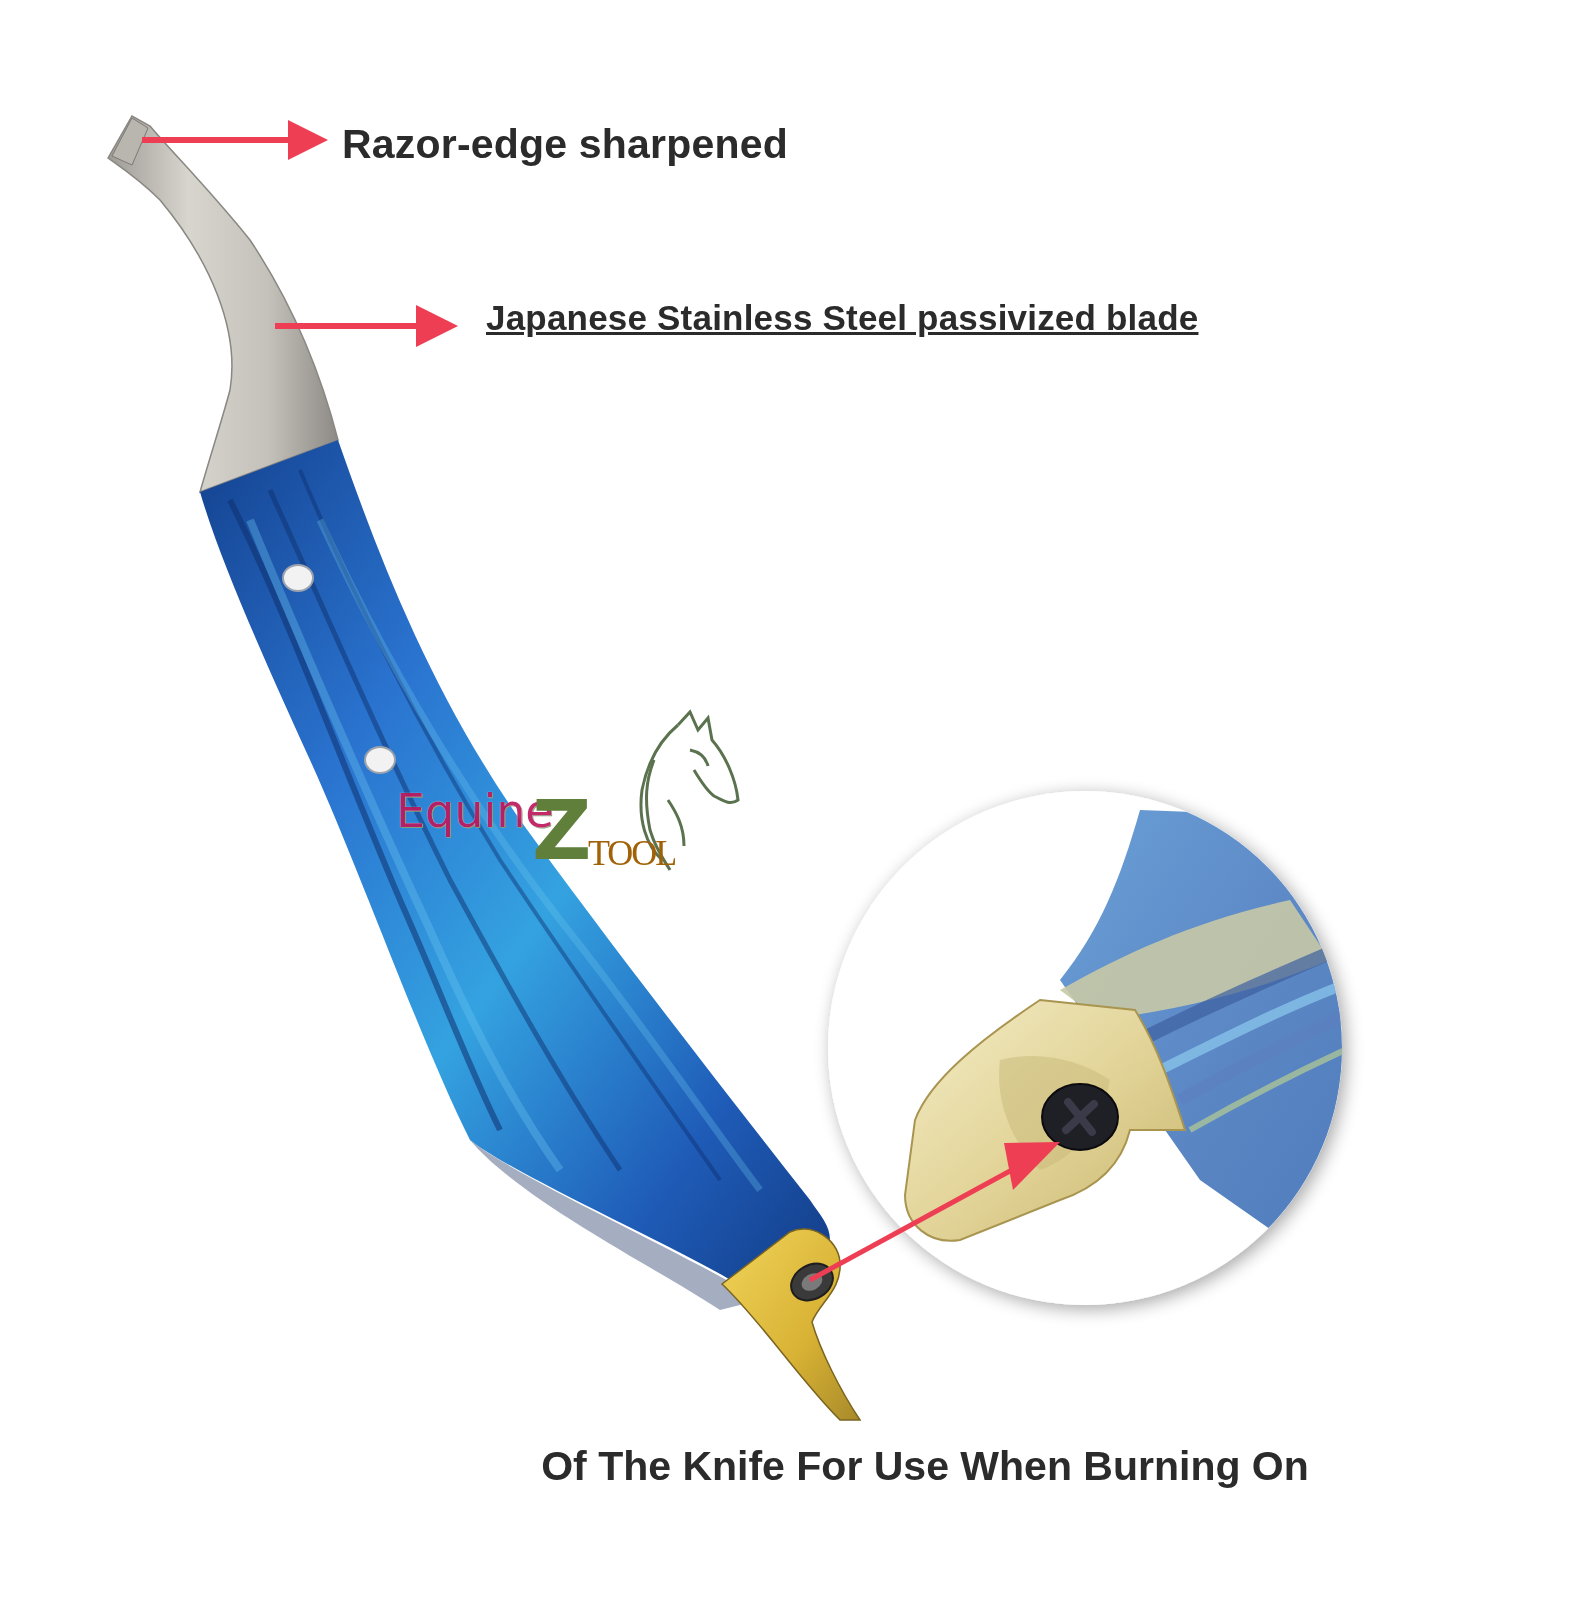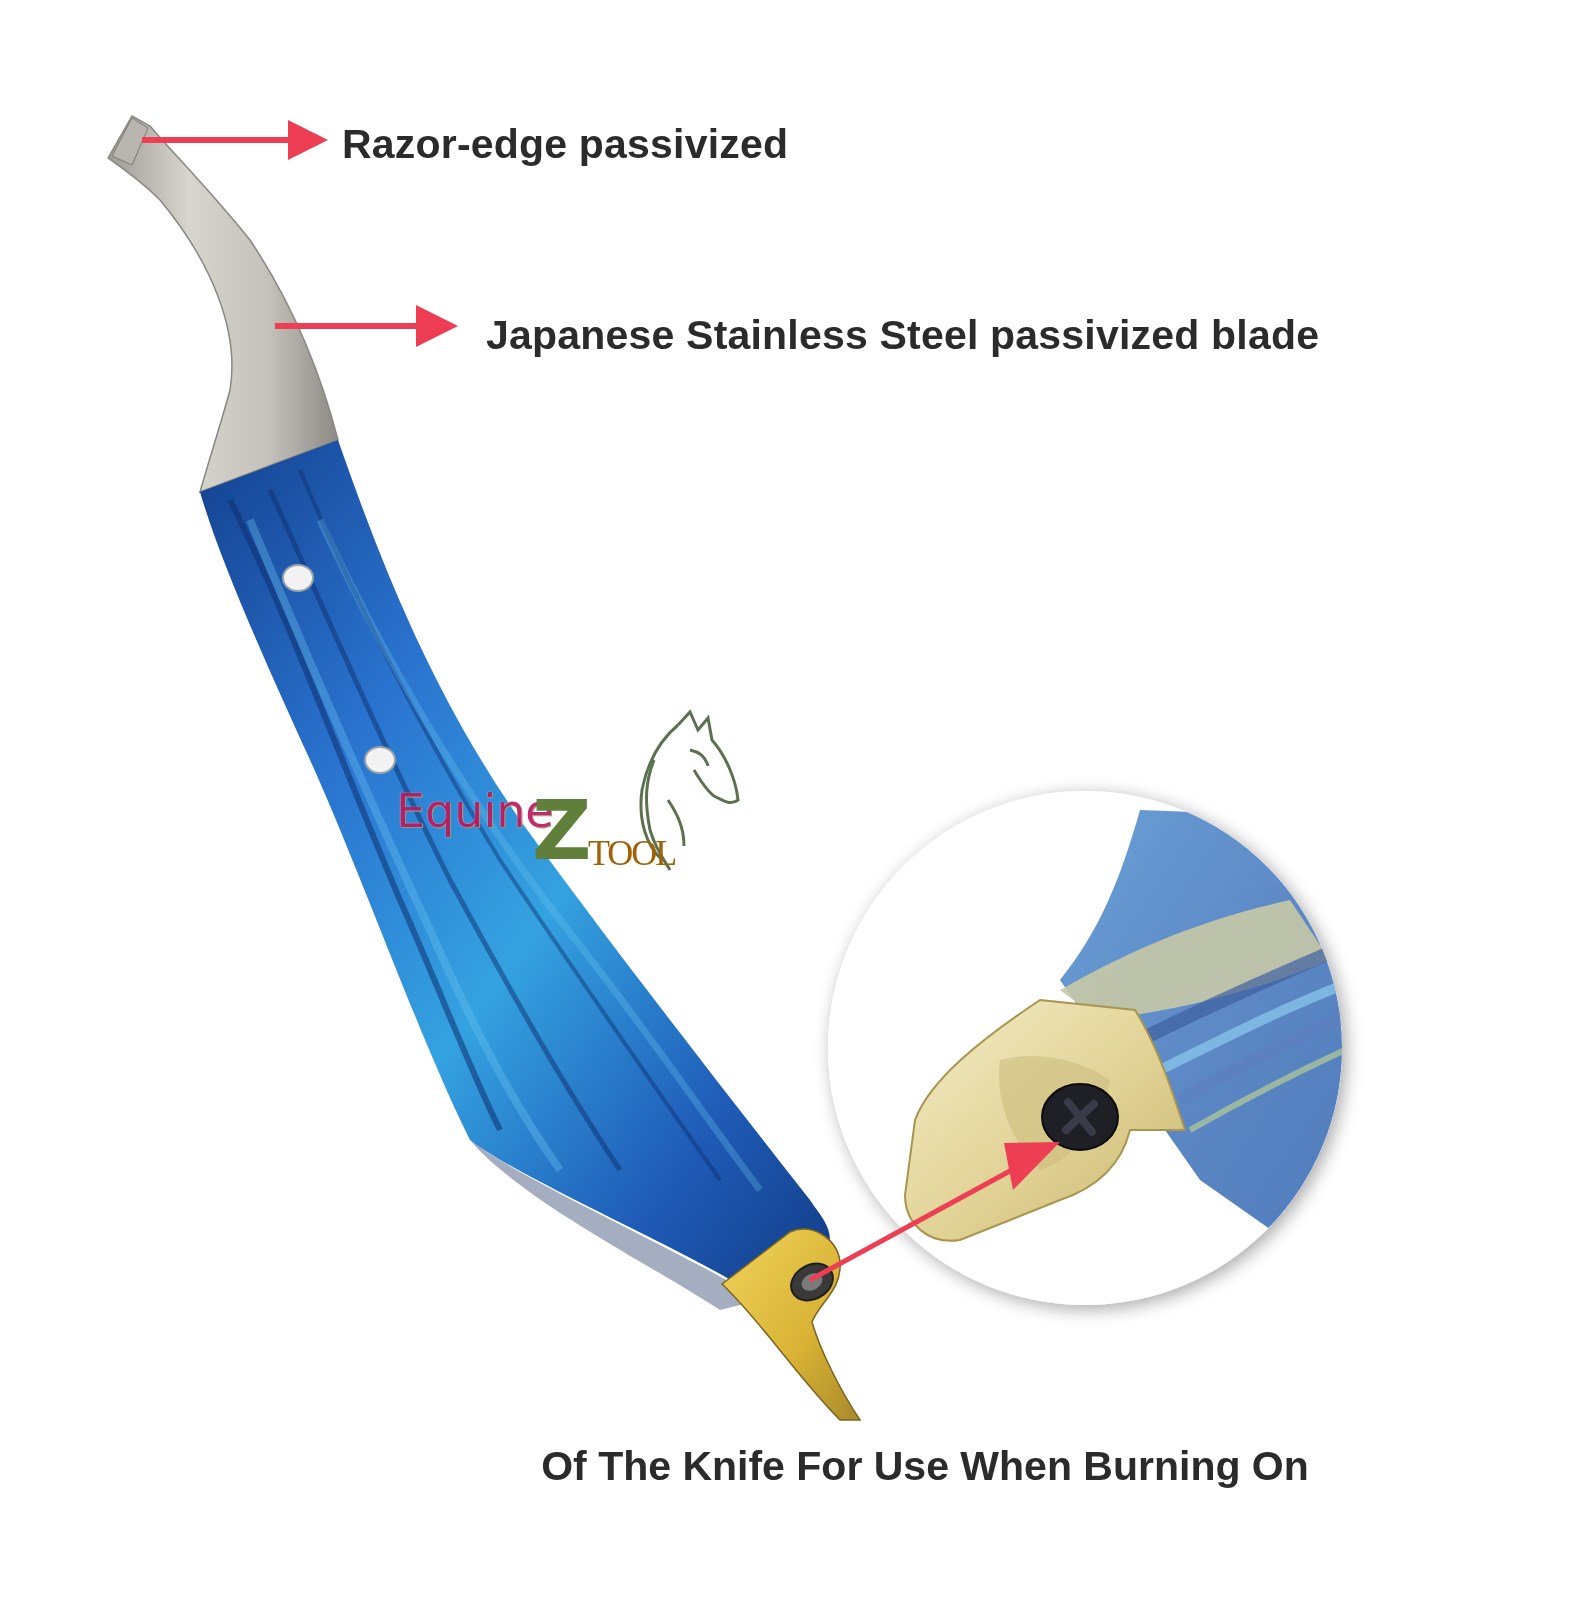--- a/index.html
+++ b/index.html
@@ -2,21 +2,21 @@
 <html><head>
   <meta charset="utf-8">
   <style>
     html, body { margin: 0; padding: 0; background: #ffffff; }
     body { width: 1569px; height: 1600px; position: relative; overflow: hidden;
            font-family: "Liberation Sans", "DejaVu Sans", sans-serif; }
     .canvas { position: absolute; left: 0; top: 0; width: 1569px; height: 1600px; }
     .label { position: absolute; font-weight: 700; color: #2b2b2b; white-space: nowrap;
              font-family: "Liberation Sans", "DejaVu Sans", sans-serif; letter-spacing: 0.2px; }
     .label-razor { left: 342px; top: 121px; font-size: 41px; }
-    .label-steel { left: 486px; top: 312px; font-size: 41px; }
+    .label-steel { left: 486px; top: 298px; font-size: 35px; text-decoration: underline; }
     .caption { position: absolute; left: 420px; top: 1440px; width: 1010px; text-align: center;
                font-weight: 700; color: #2b2b2b; font-size: 41px; line-height: 52px;
                font-family: "Liberation Sans", "DejaVu Sans", sans-serif; }
     .caption span { display: block; }
     .logo { position: absolute; left: 396px; top: 784px; font-size: 46px; color: #be185d;
             font-family: "DejaVu Sans", sans-serif; font-weight: 400; letter-spacing: 0px;
             text-shadow: 0 0 1px #ffffff, 1px 1px 0 #7a9a6a; opacity: 0.92; }
     .logo-z { position: absolute; left: 532px; top: 790px; font-size: 82px; font-weight: 700;
               color: #5f7f3a; font-family: "DejaVu Sans", sans-serif; line-height: 82px; }
     .logo-tool { position: absolute; left: 588px; top: 832px; font-size: 36px; color: #a16207;
@@ -136,21 +136,21 @@
 
   <g stroke="#3f5a30" stroke-width="3" fill="none" opacity="0.85">
     <path d="M678,725 L690,712 L698,730 L708,718 L712,740 C726,756 736,780 738,800 C730,806 722,800 714,796 C706,790 700,780 694,770"></path>
     <path d="M678,725 C660,740 648,760 642,790 C638,820 646,845 662,860"></path>
     <path d="M654,760 C646,780 644,800 650,830 C656,850 664,860 670,870"></path>
     <path d="M690,750 C700,752 706,758 708,766"></path>
     <path d="M668,800 C676,812 684,826 684,846"></path>
   </g>
 </svg>
 
-<div class="label label-razor">Razor-edge passivized</div>
+<div class="label label-razor">Razor-edge sharpened</div>
 <div class="label label-steel">Japanese Stainless Steel passivized blade</div>
 
 <div class="logo">Equine</div>
 <div class="logo-z">Z</div>
 <div class="logo-tool">TOOL</div>
 
 <div class="caption">
   <span>Of The Knife For Use When Burning On</span>
 </div>
 

